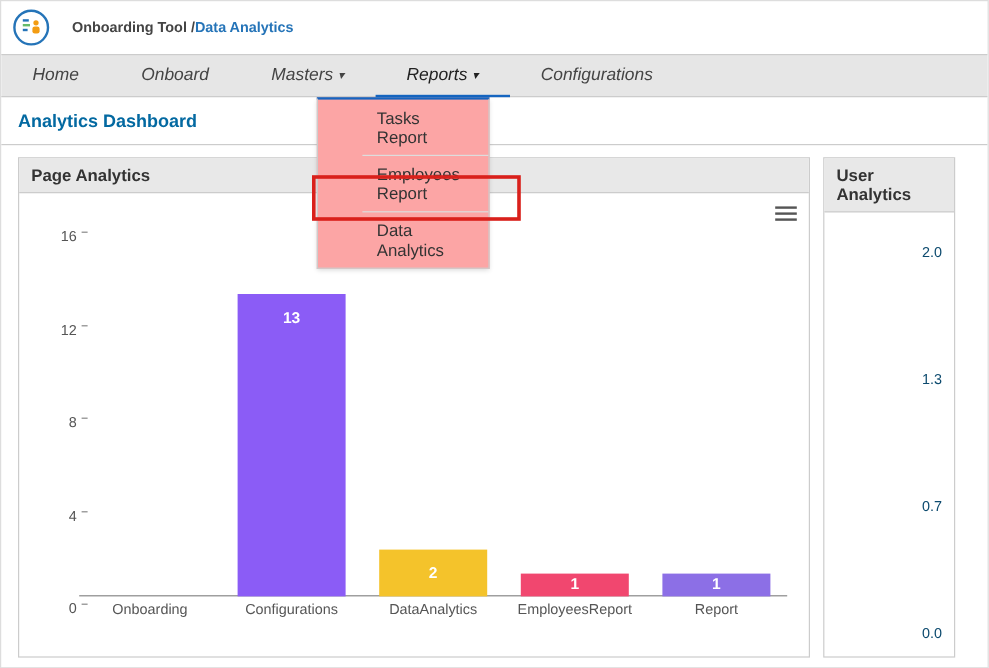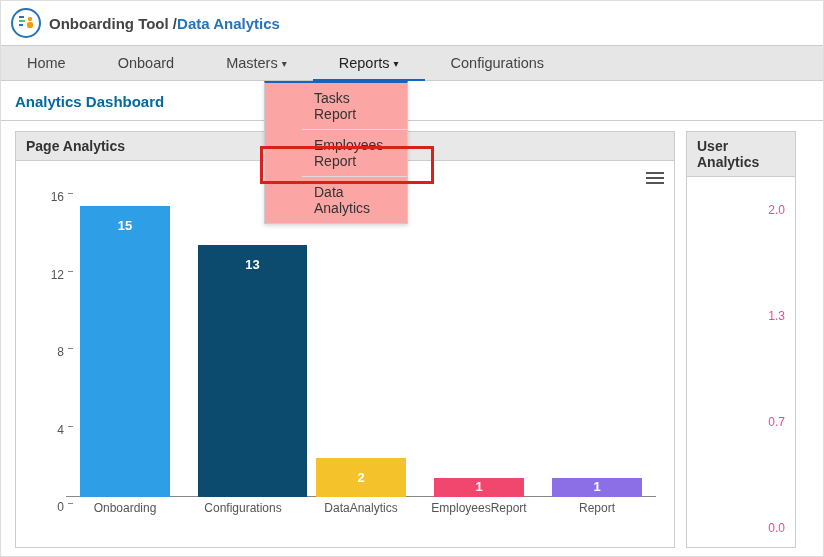--- a/index.html
+++ b/index.html
@@ -41,22 +41,22 @@
   .logo-sub {
     color: #2B7CBF;
     font-size: 9px;
     letter-spacing: 2px;
     text-align: right;
     margin-top: -2px;
   }
   .cr-right {
     display: flex;
     align-items: center;
-    gap: 8px;
-    font-size: 15px;
+    gap: 19px;
+    font-size: 12px;
     justify-content: space-between;
   }
   .cr-icon {
     width: 30px; height: 30px;
     border: 2px solid #2574B8;
     border-radius: 50%;
     display: flex; align-items: center; justify-content: center;
     color: #2574B8;
     font-size: 13px;
   }
@@ -71,20 +71,21 @@
     align-items: stretch;
   }
   nav.mainnav .navitem {
     padding: 0 26px;
     display: flex;
     align-items: center;
     color: #444;
     cursor: pointer;
     font-size: 14.5px;
     position: relative;
+    font-style: italic;
   }
   nav.mainnav .navitem.active {
     color: #222;
   }
   nav.mainnav .navitem.active::after {
     content: "";
     position: absolute;
     left: 0; right: 0; bottom: -1px;
     height: 2px;
     background: #1565C0;
@@ -215,21 +216,21 @@
     text-align: center;
     width: 110px;
     transform: translateX(-50%);
   }
   
   .panel2 .panel-body { padding-left: 0; padding-right: 6px; height: 370px; }
   .p2tick {
     position: absolute;
     right: 10px;
     font-size: 12px;
-    color: #ec4899;
+    color: #0c4a6e;
   }
 </style>
 </head>
 <body>
 
 <div class="topbar">
   <div class="cr-right">
     <div class="cr-icon">
       <svg width="18" height="18" viewBox="0 0 18 18">
         <rect x="2" y="10" width="4" height="2" fill="#2574B8"></rect>
@@ -273,24 +274,21 @@
     <div class="panel-header">Page Analytics</div>
     <div class="panel-body">
       <div class="burger">
         <div></div>
           <div></div>
           <div></div>
       </div>
       <div class="chart" id="chart">
         <div class="plot-area" id="plot">
           <div class="baseline"></div>
-        <div class="bar" style="left: 14px; height: 290.625px; width: 90px; background: rgb(46, 159, 230);">
-              <div class="val">15</div>
-            </div>
-            <div class="bar" style="left: 132px; height: 251.875px; width: 109px; background: #0c4a6e;">
+            <div class="bar" style="left: 132px; height: 251.875px; width: 90px; background: #8b5cf6;">
               <div class="val">13</div>
             </div>
             <div class="bar" style="left: 250px; height: 38.75px; width: 90px; background: rgb(244, 195, 43);">
               <div class="val">2</div>
             </div>
             <div class="bar" style="left: 368px; height: 19.375px; width: 90px; background: rgb(241, 71, 111);">
               <div class="val" style="top: 1.6875px;">1</div>
             </div>
             <div class="bar" style="left: 486px; height: 19.375px; width: 90px; background: rgb(140, 111, 230);">
               <div class="val" style="top: 1.6875px;">1</div>

